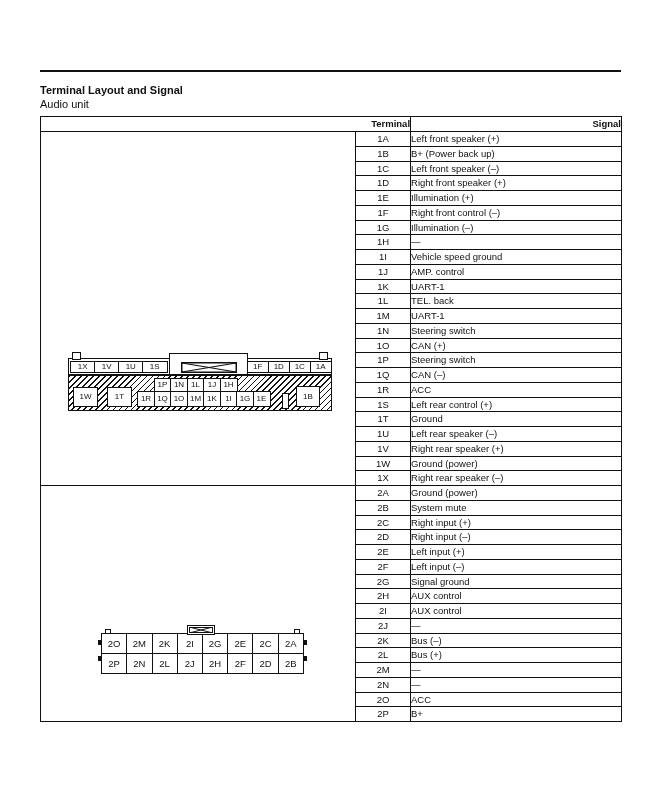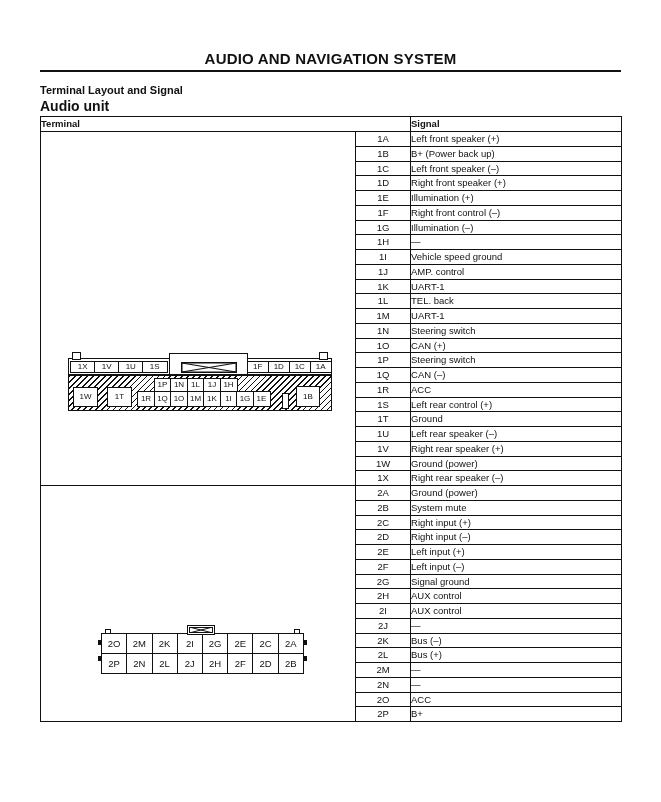--- a/index.html
+++ b/index.html
@@ -9,31 +9,31 @@
     overflow:hidden;
   }
   .doc-title {
     position:absolute; top:50px; left:40px; width:581px;
     text-align:center; font-size:15px; font-weight:bold; letter-spacing:0.2px;
   }
   .title-rule {
     position:absolute; top:70px; left:40px; width:581px; height:2px; background:#111;
   }
   .section-title { position:absolute; top:84px; left:40px; font-size:11px; font-weight:bold;text-align:right; }
-  .subsection-title { position:absolute; top:98px; left:40px; font-size:14px; font-weight:bold; }
+  .subsection-title { position:absolute; top:98px; left:40px; font-size:11px; font-weight:normal; }
 
   table.main {
     position:absolute; top:116px; left:40px;
     border-collapse:collapse; table-layout:fixed; width:581px;
   }
   table.main th, table.main td {
     border:1px solid #111; padding:0; font-size:9.5px; line-height:1;
     vertical-align:middle; overflow:hidden;
   }
-  table.main th { height:14px; font-weight:bold; text-align:left; }
+  table.main th { height:14px; font-weight:bold; text-align:right; }
   table.main tr.data-row { height:14.75px; }
   td.code { text-align:center; }
   td.sig  { text-align:left; }
   td.diagram-cell { vertical-align:top; background:#fff; }
 
   
   .conn { position:relative; box-sizing:border-box; }
   #conn1 { width:264px; height:59px; margin:146px 0 0 27px; }
   #conn2 { width:203px; height:50px; margin:93px 0 0 60px; }
 
@@ -56,21 +56,20 @@
   .c2grid td {
     width:25.4px; height:20px; border:1.5px solid #111; padding:0;
     text-align:center; font-size:8px; background:#fff; box-sizing:border-box;
   }
 </style>
 </head>
 <body>
 
 <div class="page">
 
-  <div class="doc-title">AUDIO AND NAVIGATION SYSTEM</div>
   <div class="title-rule"></div>
   <div class="section-title">Terminal Layout and Signal</div>
   <div class="subsection-title">Audio unit</div>
 
   <table class="main">
     <colgroup>
         <col style="width:315px">
         <col style="width:55px">
         <col style="width:211px">
       </colgroup>

